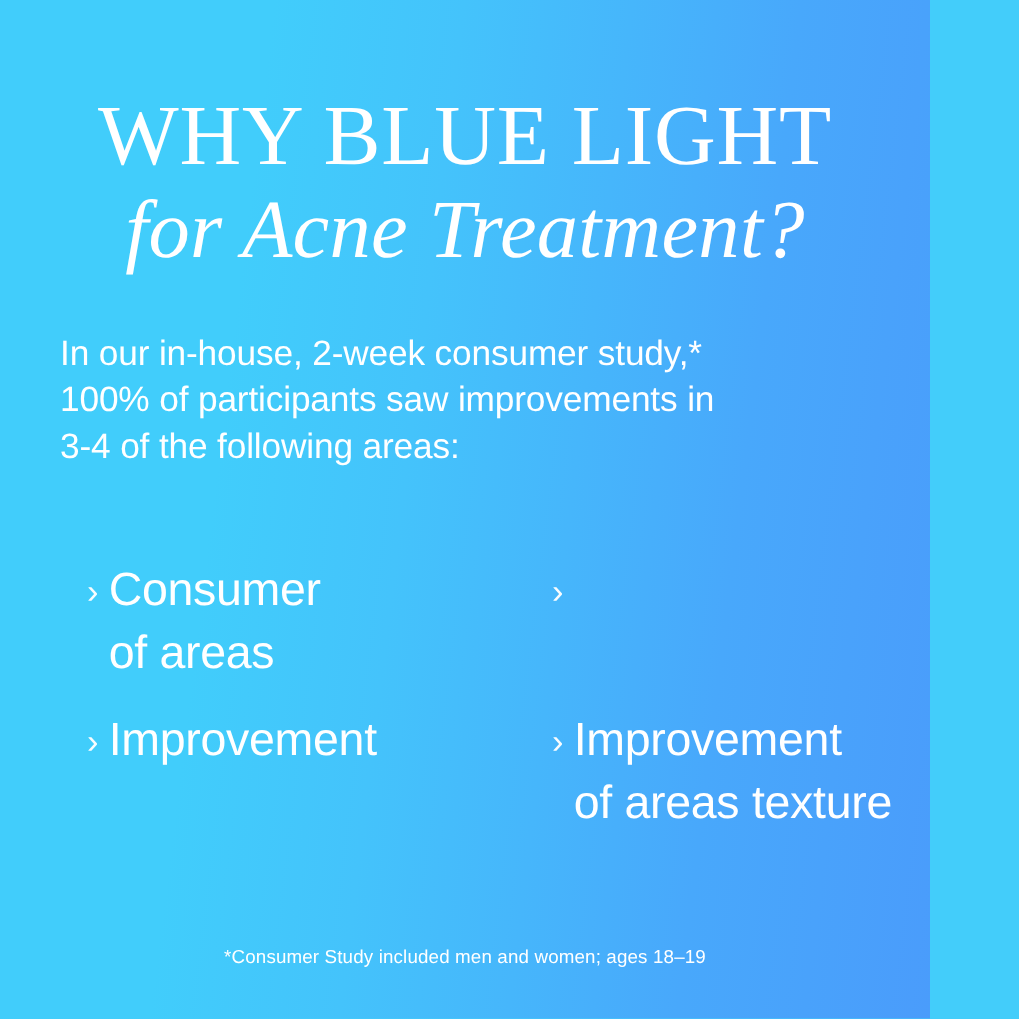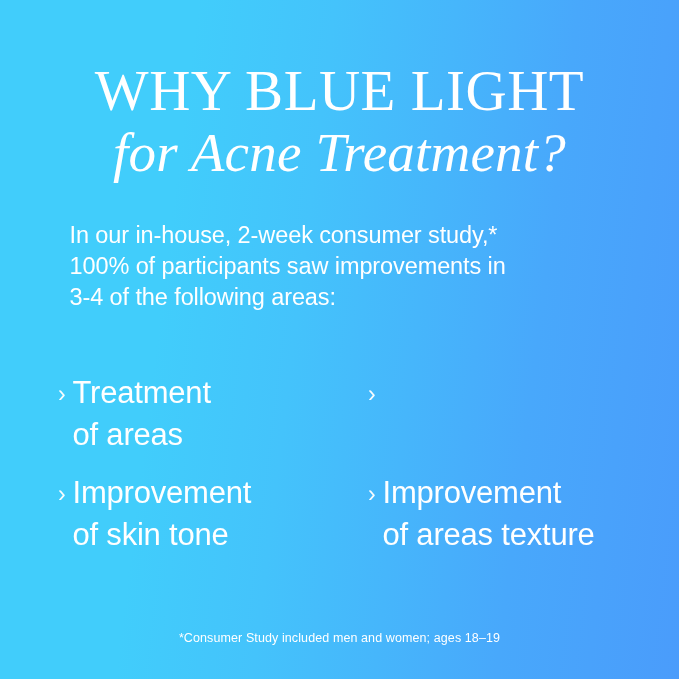--- a/index.html
+++ b/index.html
@@ -10,21 +10,21 @@
   body {
     width: 679px;
     height: 679px;
     overflow: hidden;
     font-family: "Liberation Sans", sans-serif;
     background: #43cdfa;
   }
 
   #poster {
     position: relative;
-    width: 679px;
+    width: 620px;
     height: 679px;
     box-sizing: border-box;
     
     background:
       linear-gradient(97deg,
         #41cdfb 0%,
         #42cbfb 26%,
         #44c3fb 44%,
         #46b6fb 60%,
         #48a8fb 76%,
@@ -139,36 +139,35 @@
     <span class="intro-line">In our in-house, 2-week consumer study,*</span>
     <span class="intro-line">100% of participants saw improvements in</span>
     <span class="intro-line">3-4 of the following areas:</span>
   </div>
 
   <div class="benefits">
 
     <div class="benefit">
       <span class="chev">›</span>
       <span class="btext">
-        <span>Treatment</span>
+        <span>Consumer</span>
         <span class="l2">of areas</span>
       </span>
     </div>
 
     <div class="benefit">
       <span class="chev">›</span>
       <span class="btext">
       </span>
     </div>
 
     <div class="benefit">
       <span class="chev">›</span>
       <span class="btext">
         <span>Improvement</span>
-        <span class="l2">of skin tone</span>
       </span>
     </div>
 
     <div class="benefit">
       <span class="chev">›</span>
       <span class="btext">
         <span>Improvement</span>
         <span class="l2">of areas texture</span>
       </span>
     </div>

